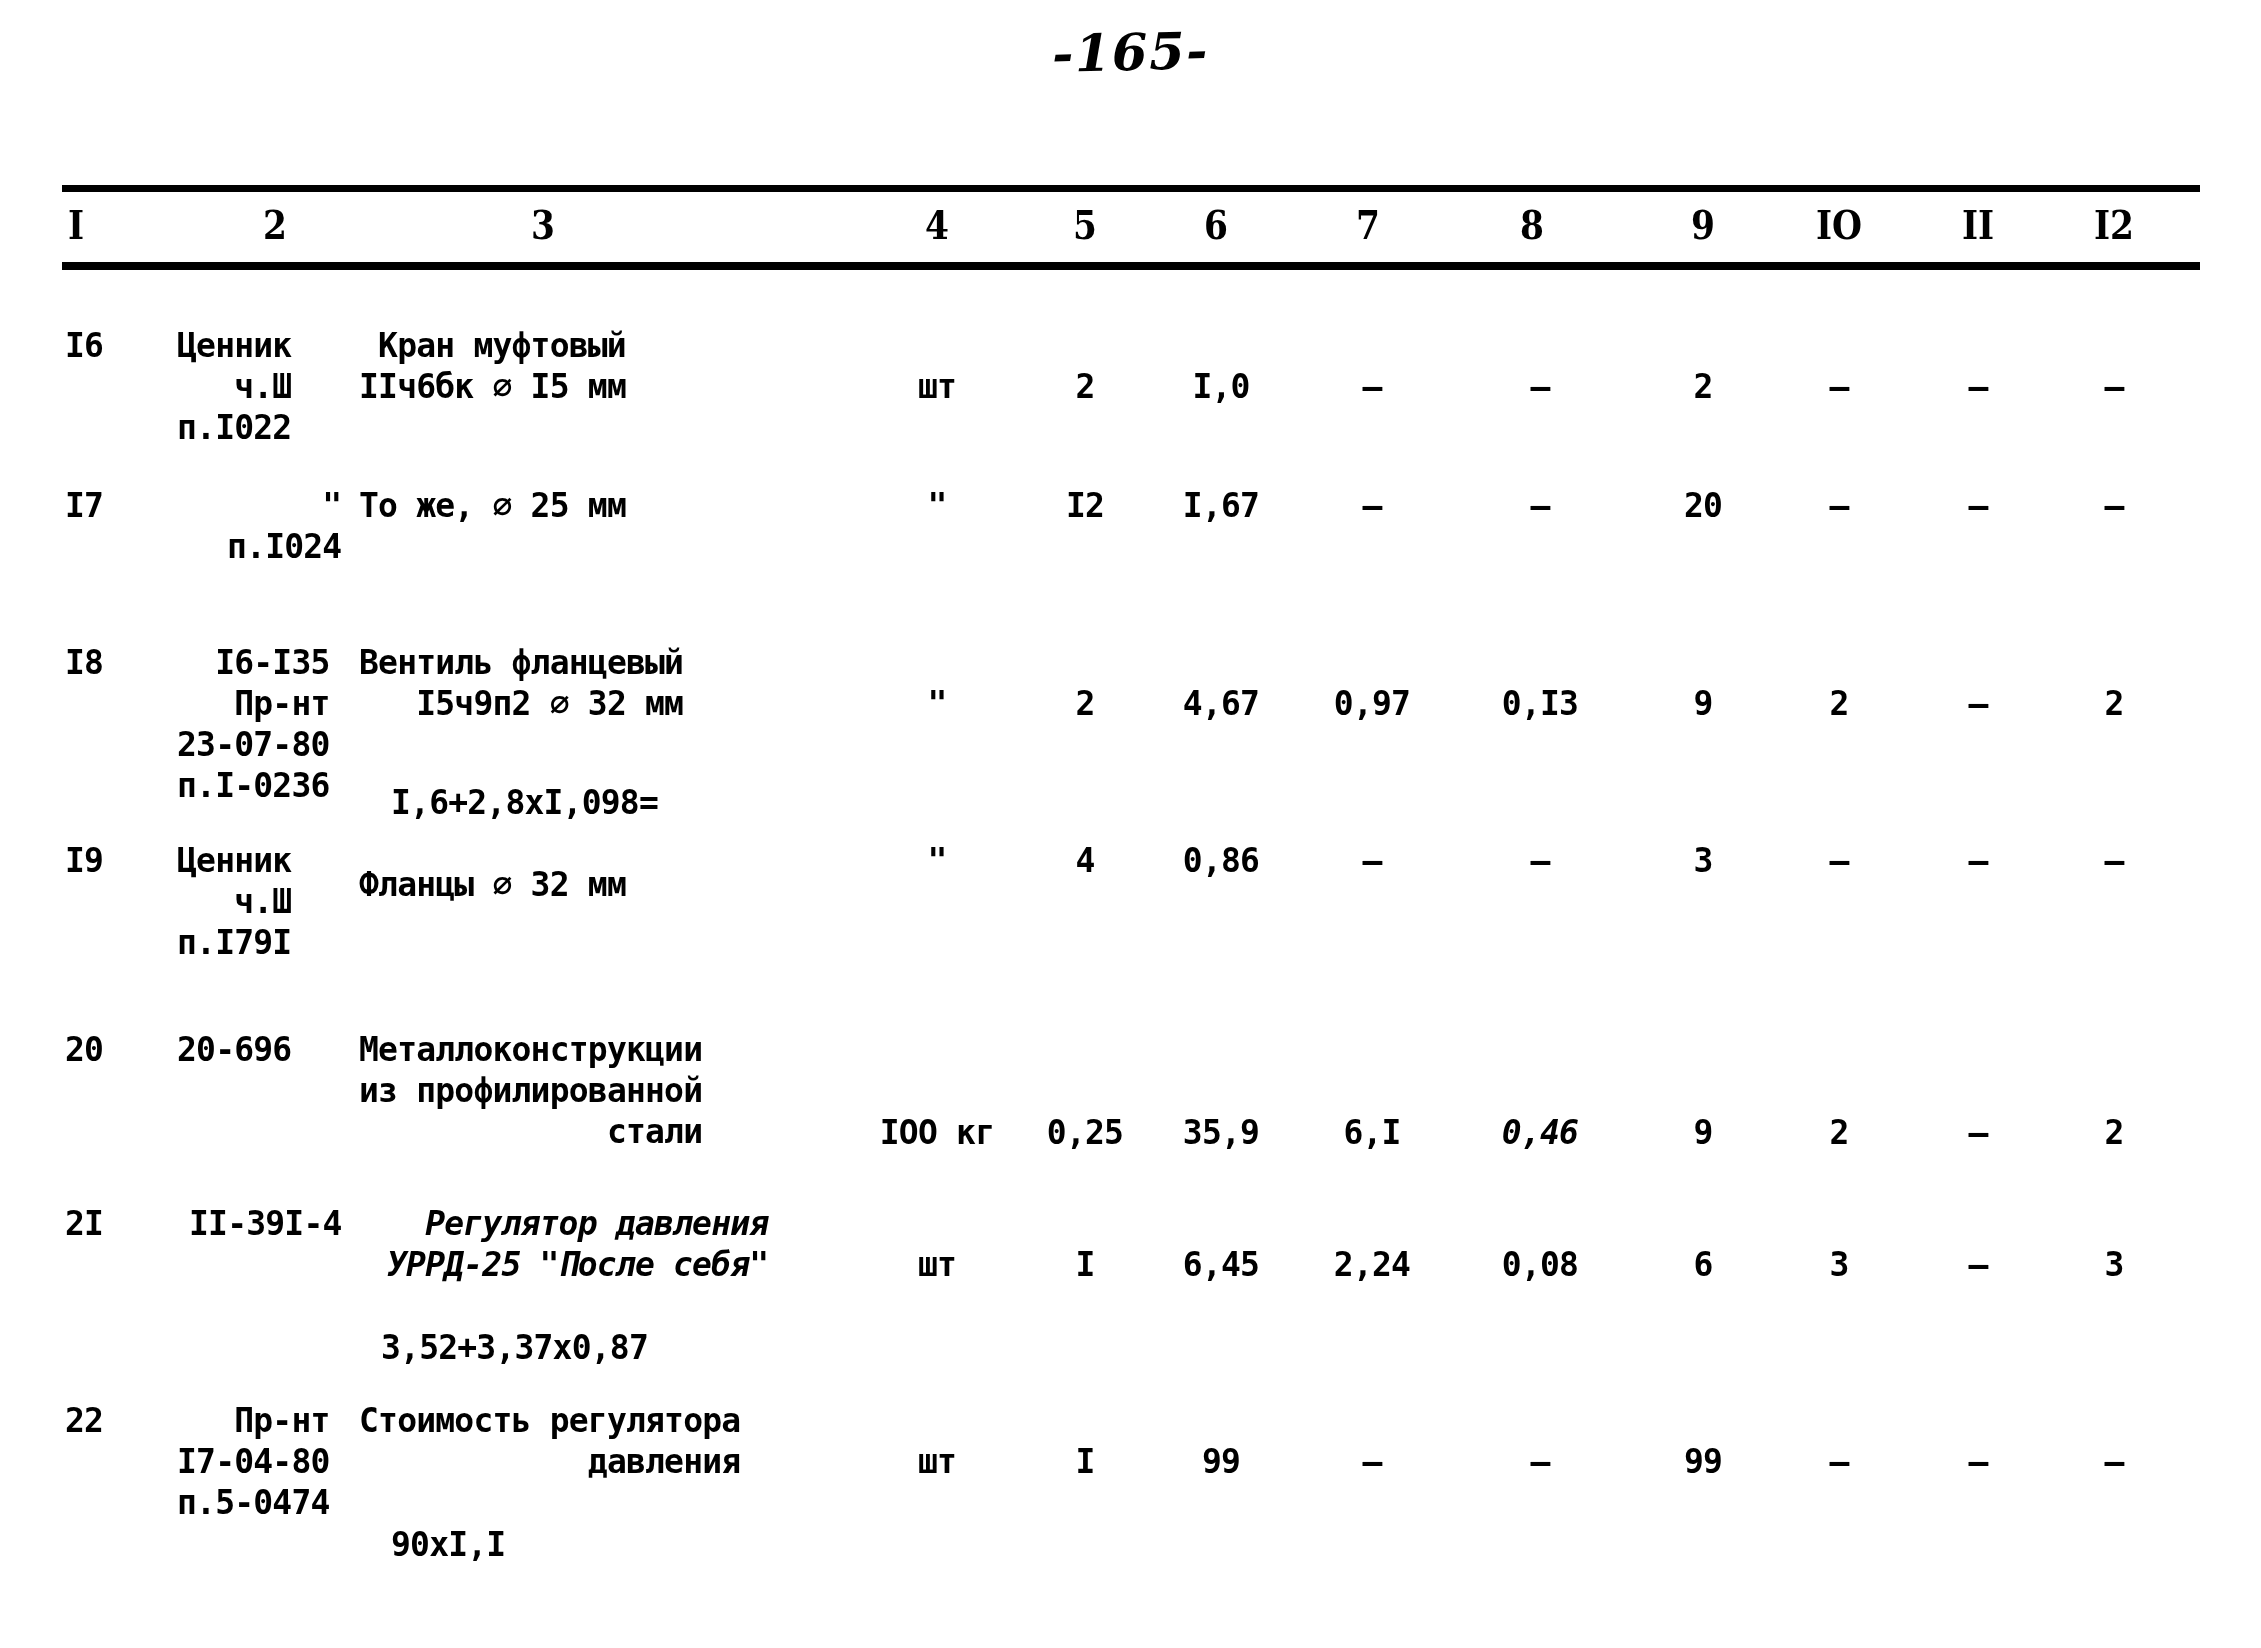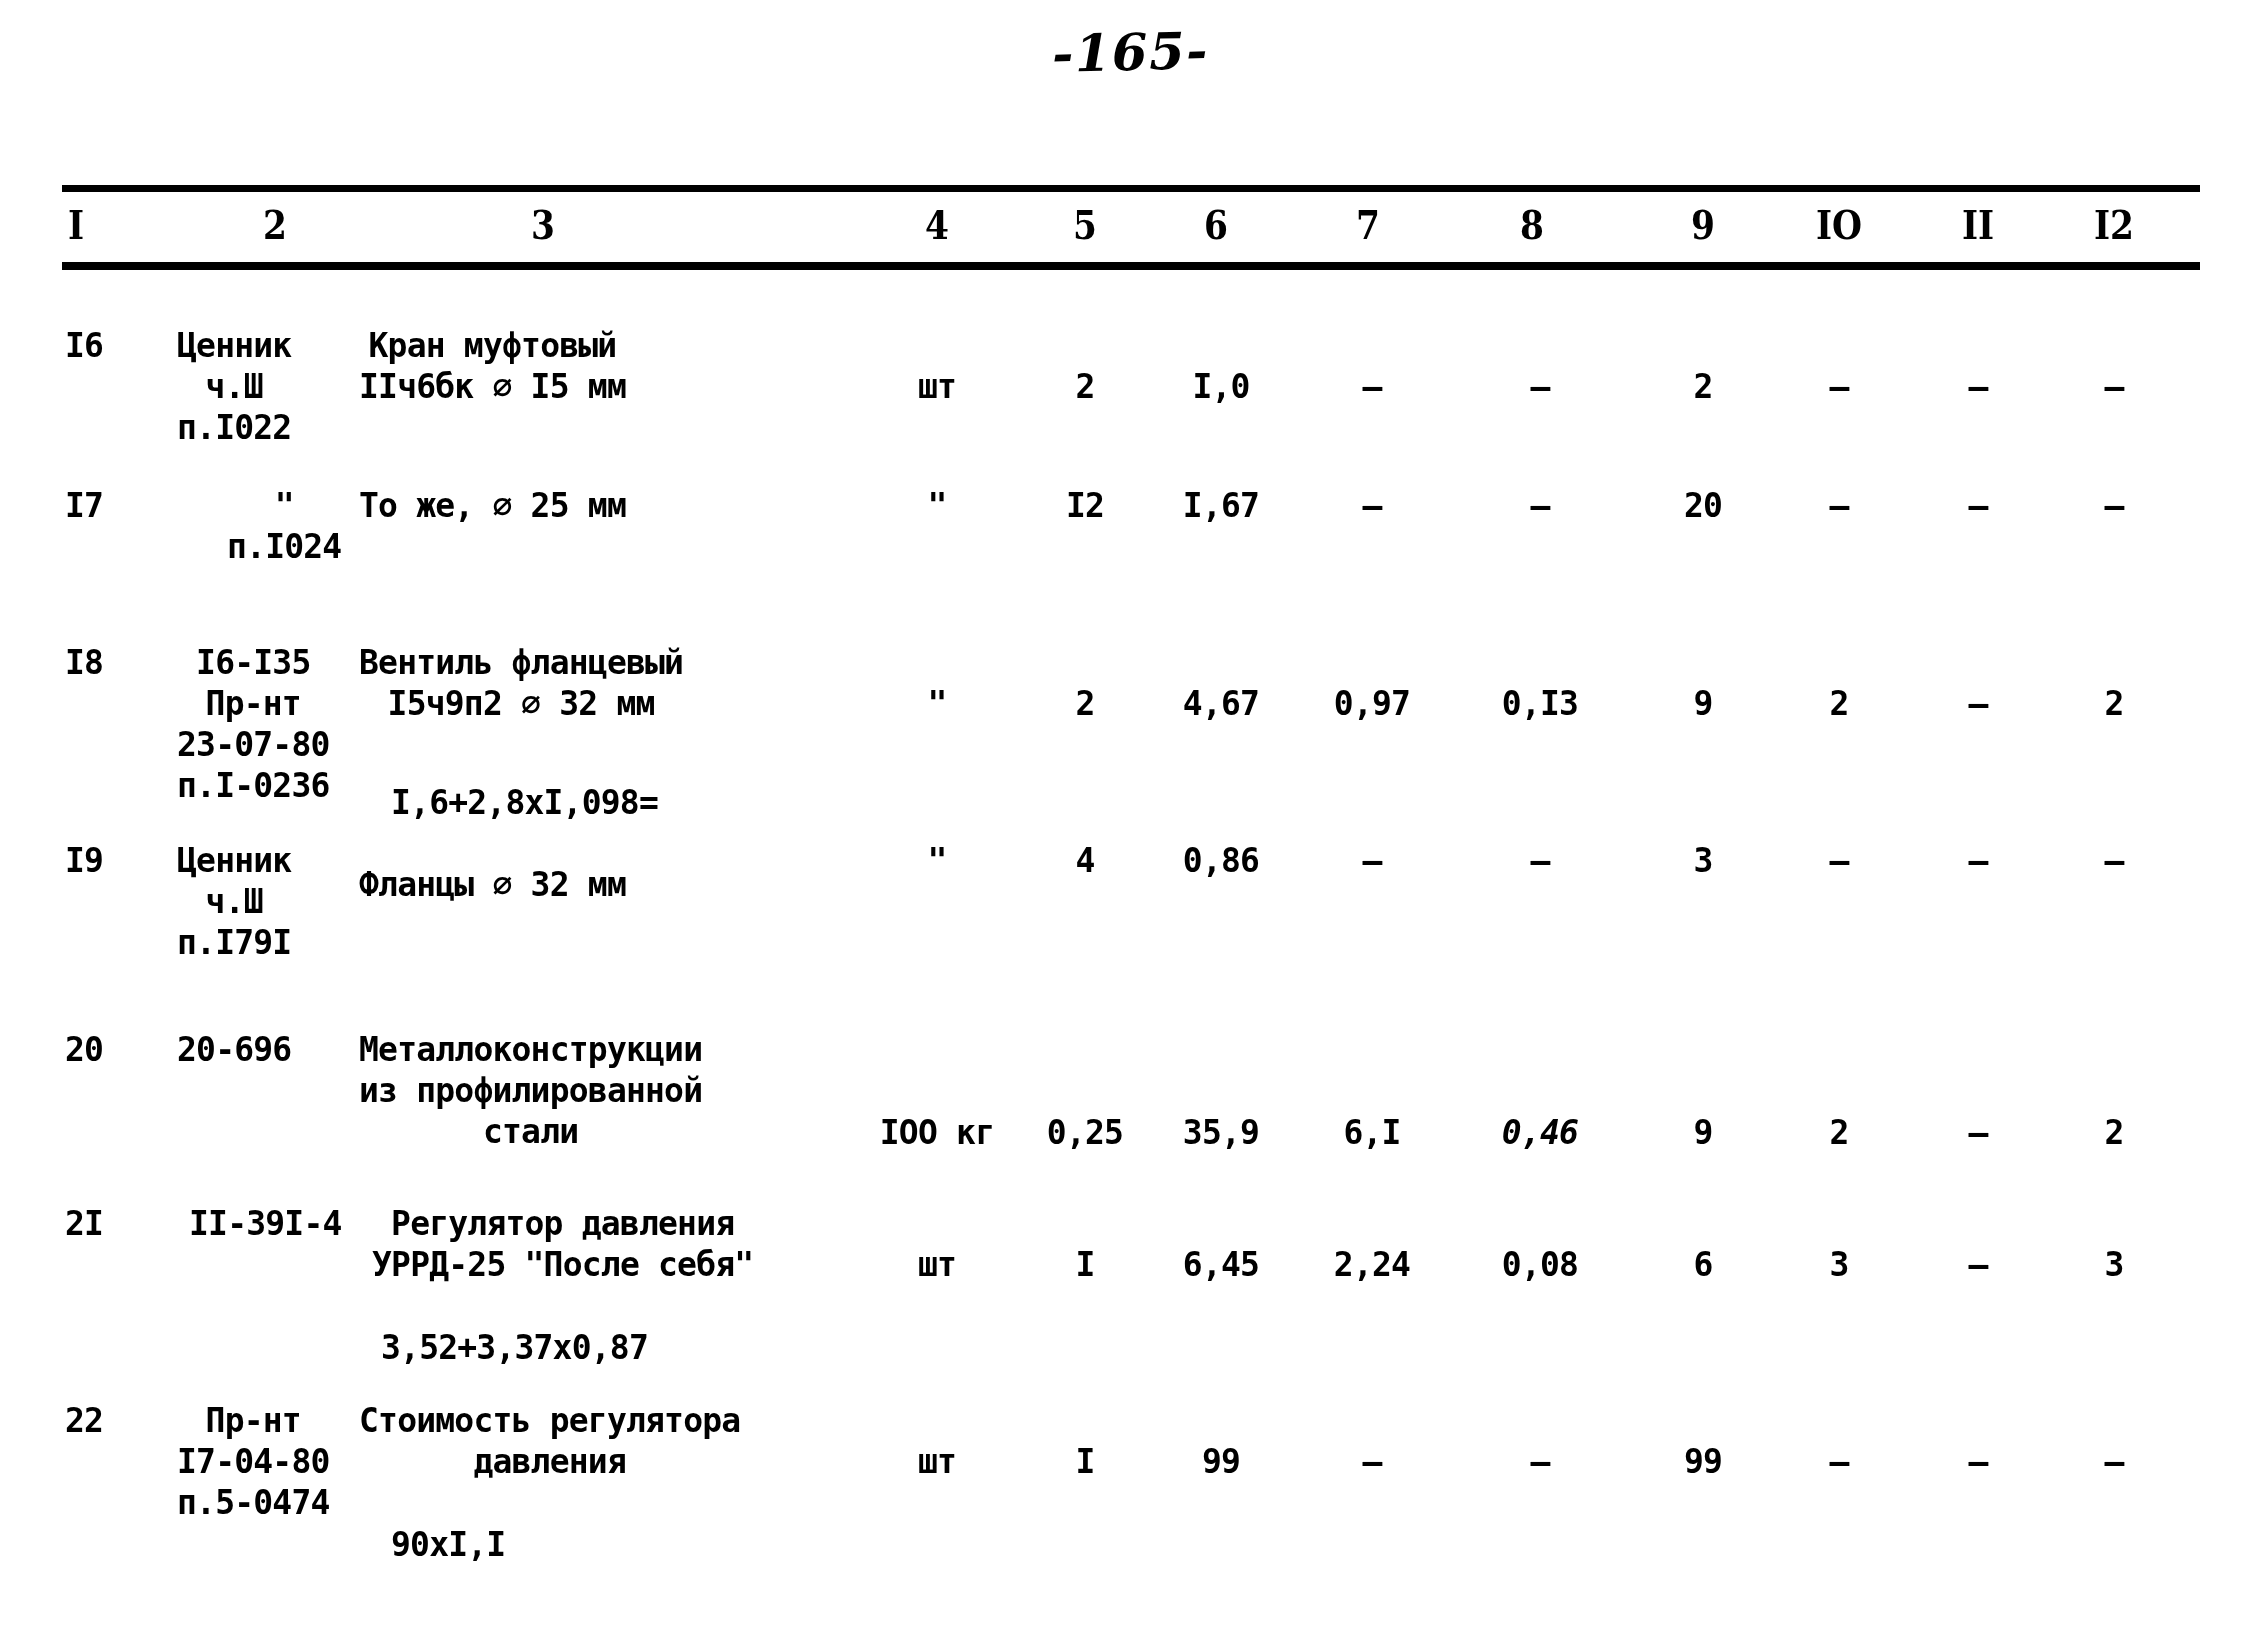--- a/index.html
+++ b/index.html
@@ -68,21 +68,21 @@
   }
   .cell {
     position: absolute;
     font-family: "DejaVu Sans Mono", "Liberation Mono", monospace;
     font-size: 33px;
     font-weight: 700;
     line-height: 41px;
     white-space: pre;
     letter-spacing: -0.8px;
   }
-  .cell.left { text-align: center; }
+  .cell.left { text-align: right; }
 
   .multiline { white-space: pre-line; }
 
   
   .c-center {
     text-align: center;
   }
 </style>
 </head>
 <body>
@@ -191,21 +191,21 @@
   <div class="cell c-center" style="left:1472px;width:136px;top:83px;font-style:italic;">0,46</div>
   <div class="cell c-center" style="left:1643px;width:120px;top:83px;">9</div>
   <div class="cell c-center" style="left:1779px;width:120px;top:83px;">2</div>
   <div class="cell c-center" style="left:1918px;width:120px;top:83px;">–</div>
   <div class="cell c-center" style="left:2054px;width:120px;top:83px;">2</div>
 </div>
 
 <div class="row" style="top:1203px;">
   <div class="cell left" style="left:65px;">2I</div>
   <div class="cell left multiline" style="left:189px;">II-39I-4</div>
-  <div class="cell left multiline" style="left:372px;">Регулятор давления
+  <div class="cell left multiline" style="left:387px;font-style:italic;">Регулятор давления
 УРРД-25 "После себя"</div>
   <div class="cell left" style="left:381px;top:124px;">3,52+3,37x0,87</div>
   <div class="cell c-center" style="left:873px;width:128px;top:41px;">шт</div>
   <div class="cell c-center" style="left:1025px;width:120px;top:41px;">I</div>
   <div class="cell c-center" style="left:1157px;width:128px;top:41px;">6,45</div>
   <div class="cell c-center" style="left:1308px;width:128px;top:41px;">2,24</div>
   <div class="cell c-center" style="left:1472px;width:136px;top:41px;">0,08</div>
   <div class="cell c-center" style="left:1643px;width:120px;top:41px;">6</div>
   <div class="cell c-center" style="left:1779px;width:120px;top:41px;">3</div>
   <div class="cell c-center" style="left:1918px;width:120px;top:41px;">–</div>

